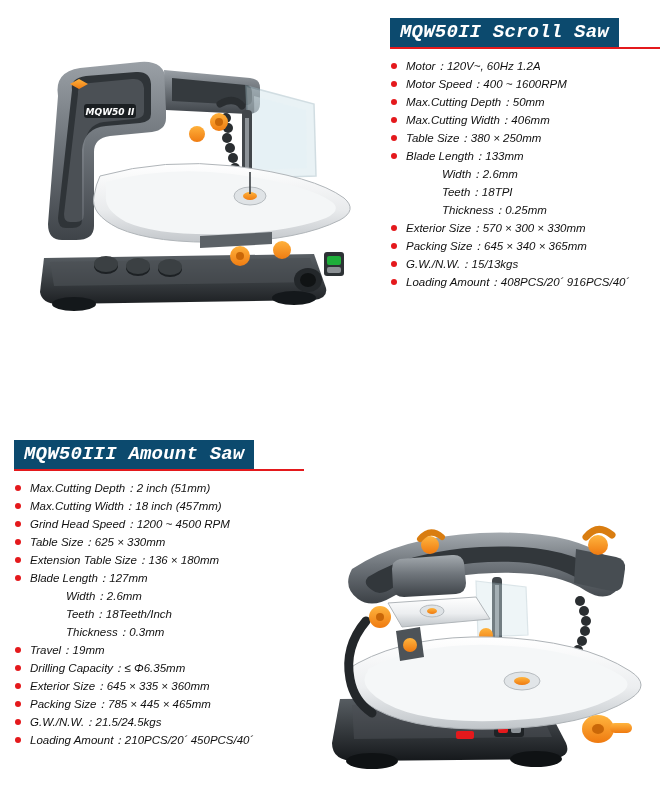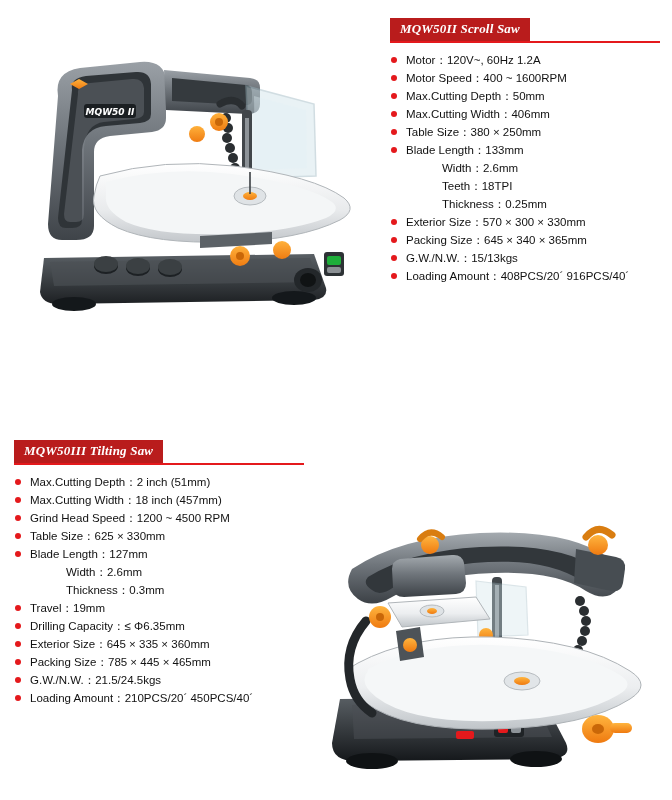--- a/index.html
+++ b/index.html
@@ -21,40 +21,41 @@
     width: 672px;
     height: 800px;
   }
 
   
   .product {
     position: absolute;
   }
 
   .title-bar {
-    background: #b91c1c;
+    background: #0c4a6e;
     color: #ffffff;
-    font-size: 13px;
+    font-size: 19px;
     font-weight: bold;
     font-style: italic;
     letter-spacing: 0.2px;
     padding: 3px 10px 4px 10px;
     display: inline-block;
     white-space: nowrap;
-    font-family: Liberation Serif, serif;
+    font-family: Liberation Mono, monospace;
   }
   .title-bar-wrap {
     border-bottom: 2px solid #e4191c;
     padding-bottom: 0px;
   }
 
   .spec-list {
     list-style: none;
     margin: 8px 0 0 0;
     padding: 0;
+    font-style: italic;
   }
   .spec-list li {
     position: relative;
     padding-left: 16px;
     font-size: 11.5px;
     line-height: 18px;
     color: #111;
     white-space: nowrap;
   }
   .spec-list li.bulleted::before {
@@ -243,29 +244,31 @@
         <li class="bulleted"><span class="spec-label">G.W./N.W.：</span><span class="spec-value">15/13kgs</span></li>
         <li class="bulleted"><span class="spec-label">Loading Amount：</span><span class="spec-value">408PCS/20´ 916PCS/40´</span></li>
       </ul>
     </div>
   </div>
 
   <div class="product" id="product-2">
 
     <div class="text-col">
       <div class="title-bar-wrap">
-        <div class="title-bar">MQW50III Tilting Saw</div>
+        <div class="title-bar">MQW50III Amount Saw</div>
       </div>
       <ul class="spec-list">
         <li class="bulleted"><span class="spec-label">Max.Cutting Depth：</span><span class="spec-value">2 inch (51mm)</span></li>
         <li class="bulleted"><span class="spec-label">Max.Cutting Width：</span><span class="spec-value">18 inch (457mm)</span></li>
         <li class="bulleted"><span class="spec-label">Grind Head Speed：</span><span class="spec-value">1200 ~ 4500 RPM</span></li>
         <li class="bulleted"><span class="spec-label">Table Size：</span><span class="spec-value">625 × 330mm</span></li>
+        <li class="bulleted"><span class="spec-label">Extension Table Size：</span><span class="spec-value">136 × 180mm</span></li>
         <li class="bulleted"><span class="spec-label">Blade Length：</span><span class="spec-value">127mm</span></li>
         <li class="sub"><span class="spec-label">Width：</span><span class="spec-value">2.6mm</span></li>
+        <li class="sub"><span class="spec-label">Teeth：</span><span class="spec-value">18Teeth/Inch</span></li>
         <li class="sub"><span class="spec-label">Thickness：</span><span class="spec-value">0.3mm</span></li>
         <li class="bulleted"><span class="spec-label">Travel：</span><span class="spec-value">19mm</span></li>
         <li class="bulleted"><span class="spec-label">Drilling Capacity：</span><span class="spec-value">≤ Φ6.35mm</span></li>
         <li class="bulleted"><span class="spec-label">Exterior Size：</span><span class="spec-value">645 × 335 × 360mm</span></li>
         <li class="bulleted"><span class="spec-label">Packing Size：</span><span class="spec-value">785 × 445 × 465mm</span></li>
         <li class="bulleted"><span class="spec-label">G.W./N.W.：</span><span class="spec-value">21.5/24.5kgs</span></li>
         <li class="bulleted"><span class="spec-label">Loading Amount：</span><span class="spec-value">210PCS/20´ 450PCS/40´</span></li>
       </ul>
     </div>
 

